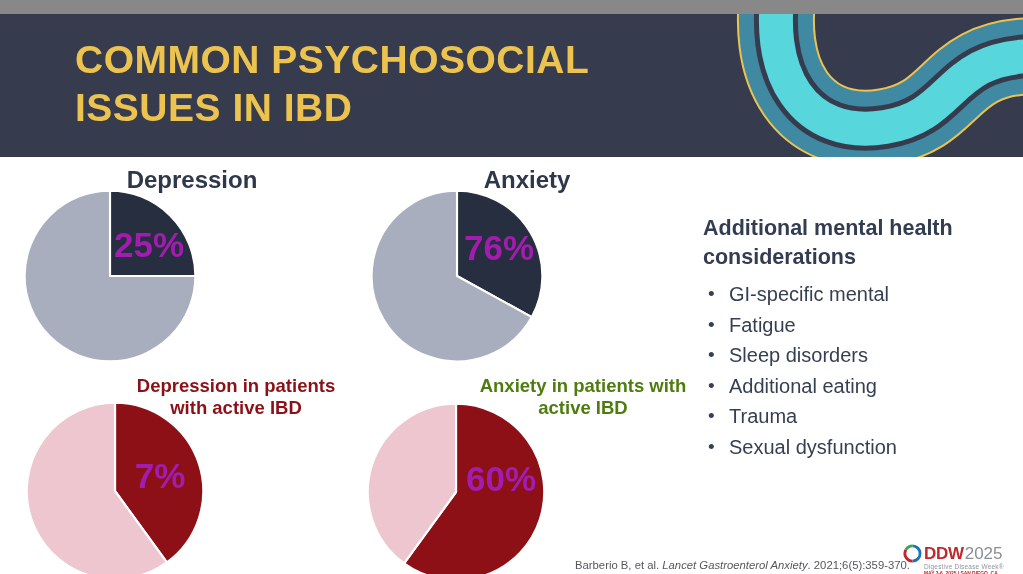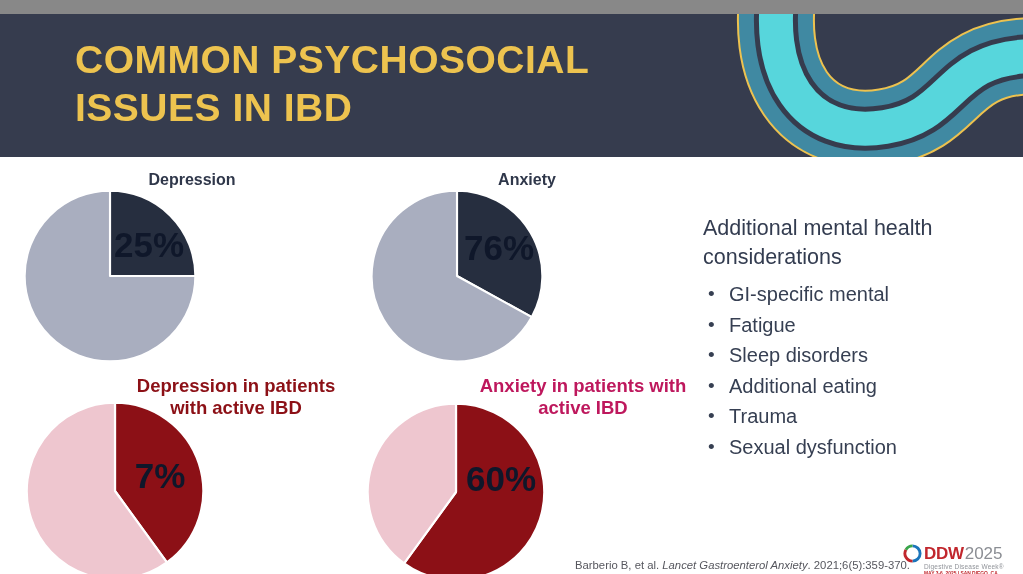--- a/index.html
+++ b/index.html
@@ -17,45 +17,45 @@
   #slide-title{
     position:absolute;left:75px;top:22px;width:660px;
     color:#edc34f;font-size:39px;font-weight:bold;line-height:48px;
     letter-spacing:.5px;
   }
   
   .pie{position:absolute;}
   .pie svg{display:block;width:100%;height:100%;}
   .pie-title{
     position:absolute;text-align:center;font-weight:bold;
-    font-size:16px;line-height:21.5px;color:#2f374a;
+    font-size:24px;line-height:21.5px;color:#2f374a;
   }
   .pie-title.small{font-size:18.5px;}
   .pie-label{
     position:absolute;transform:translate(-50%,-50%);
-    color:#0f172a;font-weight:bold;font-size:35px;white-space:nowrap;
+    color:#a21caf;font-weight:bold;font-size:35px;white-space:nowrap;
   }
   #pie0{left:22px;top:174px;width:176px;height:176px;}
   #pie1{left:369px;top:174px;width:176px;height:176px;}
   #pie2{left:24px;top:386px;width:182px;height:182px;}
   #pie3{left:365px;top:387px;width:182px;height:182px;}
   #pie0-title{left:92px;top:155px;width:200px;}
   #pie1-title{left:427px;top:155px;width:200px;}
   #pie2-title{left:126px;top:361px;width:220px;}
   #pie3-title{left:473px;top:361px;width:220px;}
   #pie0-label{left:149px;top:231px;}
   #pie1-label{left:499px;top:234px;}
   #pie2-label{left:160px;top:462px;}
   #pie3-label{left:501px;top:465px;}
   
   #considerations{
     position:absolute;left:703px;top:200px;width:312px;color:#363f52;
   }
   #considerations h2{
-    margin:0;font-size:21.5px;line-height:28.5px;font-weight:normal;color:#333c50;
+    margin:0;font-size:21.5px;line-height:28.5px;font-weight:bold;color:#333c50;
   }
   #considerations ul{
     list-style:none;margin:8px 0 0 0;padding:0;
   }
   #considerations li{
     position:relative;padding-left:26px;font-size:20px;line-height:30.5px;
   }
   #considerations li::before{
     content:"\2022";position:absolute;left:5px;top:0;font-size:19px;
   }
@@ -89,21 +89,21 @@
     </svg>
     <div id="slide-title">
       <div>COMMON PSYCHOSOCIAL</div>
       <div>ISSUES IN IBD</div>
     </div>
   </div>
 
   <div class="pie-title" id="pie0-title" style="color: rgb(47, 55, 74);">Depression</div>
   <div class="pie-title" id="pie1-title" style="color: rgb(47, 55, 74);">Anxiety</div>
   <div class="pie-title small" id="pie2-title" style="color: rgb(140, 16, 22);">Depression in patients with active IBD</div>
-  <div class="pie-title small" id="pie3-title" style="color: #be185d;">Anxiety in patients with active IBD</div>
+  <div class="pie-title small" id="pie3-title" style="color: #4d7c0f;">Anxiety in patients with active IBD</div>
 
   <div class="pie" id="pie0">
       <svg viewBox="-100 -100 200 200">
         <path d="M0,0 L0.00,-97.00 A97,97 0 0 1 97.00,0.00 Z" fill="#262e3f" stroke="#ffffff" stroke-width="2.4" stroke-linejoin="round"></path>
         <path d="M0,0 L97.00,0.00 A97,97 0 1 1 -0.00,-97.00 Z" fill="#a9aebf" stroke="#ffffff" stroke-width="2.4" stroke-linejoin="round"></path>
       </svg>
     </div>
   <div class="pie" id="pie1">
       <svg viewBox="-100 -100 200 200">
         <path d="M0,0 L0.00,-97.00 A97,97 0 0 1 85.00,46.73 Z" fill="#262e3f" stroke="#ffffff" stroke-width="2.4" stroke-linejoin="round"></path>

